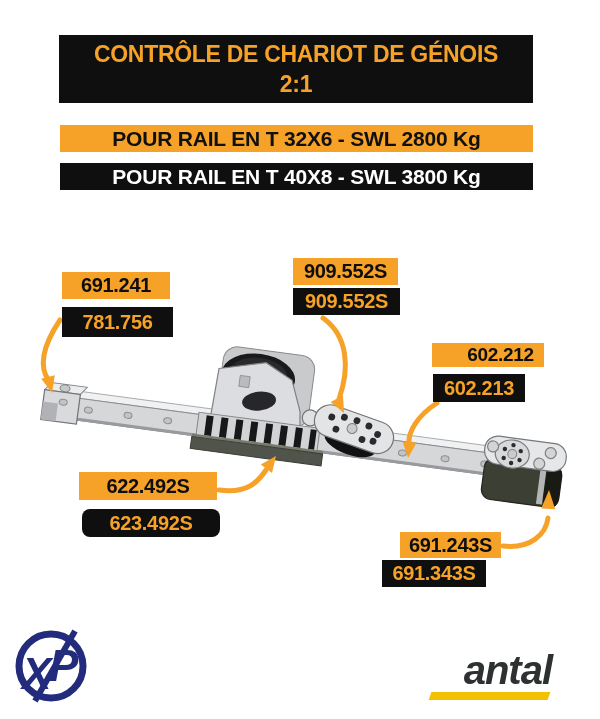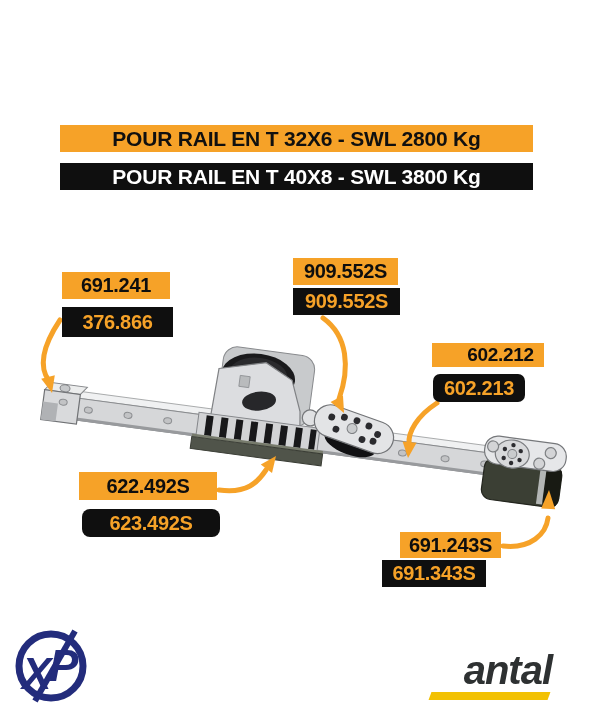--- a/index.html
+++ b/index.html
@@ -155,31 +155,35 @@
         <path d="M 219,490 C 247,494 258,482 266,470"></path>
         <polygon points="276,456 260.8,464.6 272,473" fill="#F6A228" stroke="none"></polygon>
       </g>
       <g>
         <path d="M 503,546 C 531,549 546,534 548,518"></path>
         <polygon points="549,490 541.2,508.6 555.2,509.3" fill="#F6A228" stroke="none"></polygon>
       </g>
     </g>
   </svg>
 
+  <div class="banner-title">
+    <div>CONTRÔLE DE CHARIOT DE GÉNOIS</div>
+    <div>2:1</div>
+  </div>
   <div class="bar bar-orange">POUR RAIL EN T 32X6 - SWL 2800 Kg</div>
   <div class="bar bar-black">POUR RAIL EN T 40X8 - SWL 3800 Kg</div>
 
   <div class="plabel orange" style="left:62px;top:272px;width:108px;height:27px;">691.241</div>
-  <div class="plabel black" style="left:62px;top:307px;width:111px;height:30px;">376.866</div>
+  <div class="plabel black" style="left:62px;top:307px;width:111px;height:30px;">781.756</div>
 
   <div class="plabel orange" style="left:293px;top:258px;width:105px;height:27px;">909.552S</div>
   <div class="plabel black" style="left:293px;top:288px;width:107px;height:27px;">909.552S</div>
 
   <div class="plabel orange" style="left:432px;top:343px;width:87px;height:24px;font-size:19px;padding-left:25px;">602.212</div>
-  <div class="plabel black" style="left:433px;top:374px;width:92px;height:28px;border-radius:7px;">602.213</div>
+  <div class="plabel black" style="left:433px;top:374px;width:92px;height:28px;">602.213</div>
 
   <div class="plabel orange" style="left:79px;top:472px;width:138px;height:28px;">622.492S</div>
   <div class="plabel black" style="left:82px;top:509px;width:138px;height:28px;border-radius:8px;">623.492S</div>
 
   <div class="plabel orange" style="left:400px;top:532px;width:101px;height:26px;">691.243S</div>
   <div class="plabel black" style="left:382px;top:560px;width:104px;height:27px;">691.343S</div>
 
   <svg id="xp-logo" width="78" height="78" viewBox="0 0 78 78">
     <circle cx="39" cy="39" r="32" fill="none" stroke="#232C7C" stroke-width="7"></circle>
     <line x1="63" y1="4" x2="23" y2="74" stroke="#232C7C" stroke-width="6"></line>

